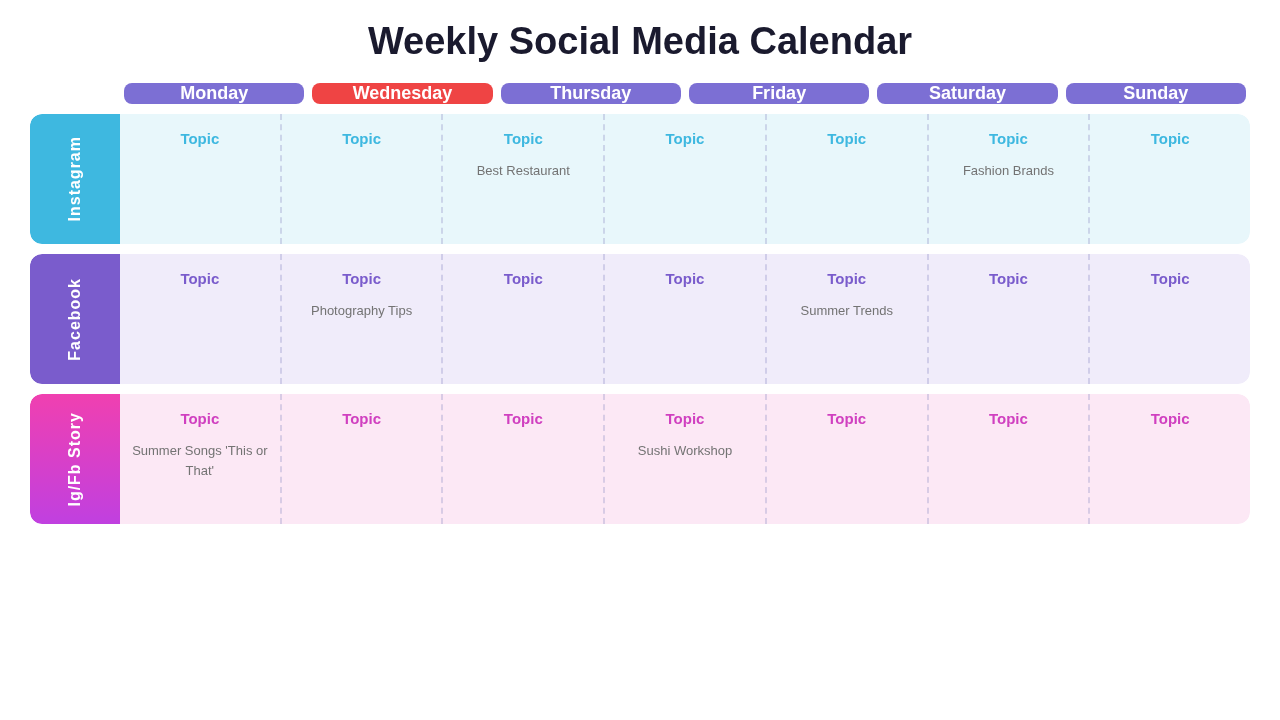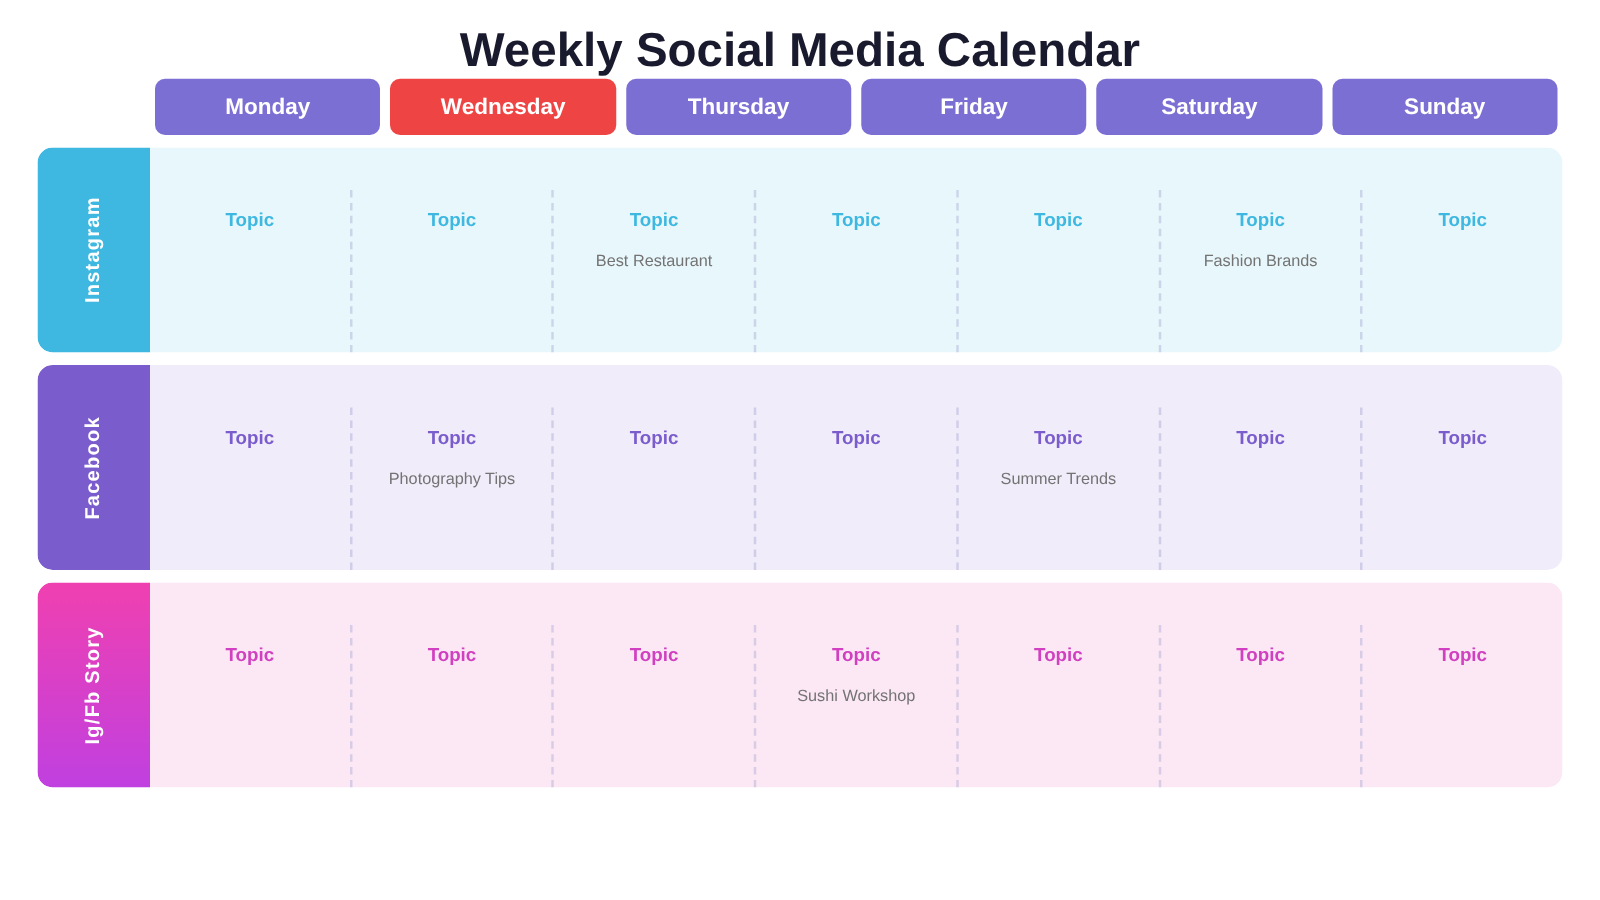--- a/index.html
+++ b/index.html
@@ -13,35 +13,35 @@
       flex-direction: column;
       align-items: center;
       justify-content: flex-start;
       padding: 20px 30px;
     }
     .page-title {
       font-size: 38px;
       font-weight: 800;
       color: #1a1a2e;
       text-align: center;
-      margin-bottom: 0;
+      margin-bottom: 20px;
     }
     .calendar-wrapper {
       width: 100%;
       display: flex;
       flex-direction: column;
       gap: 0;
     }
     .header-row {
       display: flex;
       margin-left: 90px;
     }
     .day-header {
       flex: 1;
-      padding: 12px 8px;
+      padding: 0 8px;
       text-align: center;
       font-size: 18px;
       font-weight: 700;
       color: #fff;
       border-radius: 8px;
       margin: 0 4px;
     }
     .section-row {
       display: flex;
       margin-top: 10px;
@@ -71,21 +71,20 @@
       border-radius: 0 12px 12px 0;
     }
     .cell {
       flex: 1;
       padding: 16px 10px;
       display: flex;
       flex-direction: column;
       align-items: center;
       border-right: 2px dashed rgba(150,150,200,0.35);
       min-height: 130px;
-      margin-top: 34px;
     }
     .cell:last-child {
       border-right: none;
     }
     .cell-topic {
       font-size: 15px;
       font-weight: 700;
       margin-bottom: 14px;
     }
     .cell-content {
@@ -185,20 +184,22 @@
           </div>
         </div>
       </div>
       <div class="section-row">
         <div class="section-label story-label">
           <span>Ig/Fb Story</span>
         </div>
         <div class="section-cells story-bg">
           <div class="cell">
             <div class="cell-topic story-topic">Topic</div>
+            <div class="cell-content">Summer Songs
+'This or That'</div>
           </div>
           <div class="cell">
             <div class="cell-topic story-topic">Topic</div>
           </div>
           <div class="cell">
             <div class="cell-topic story-topic">Topic</div>
           </div>
           <div class="cell">
             <div class="cell-topic story-topic">Topic</div>
             <div class="cell-content">Sushi Workshop</div>

